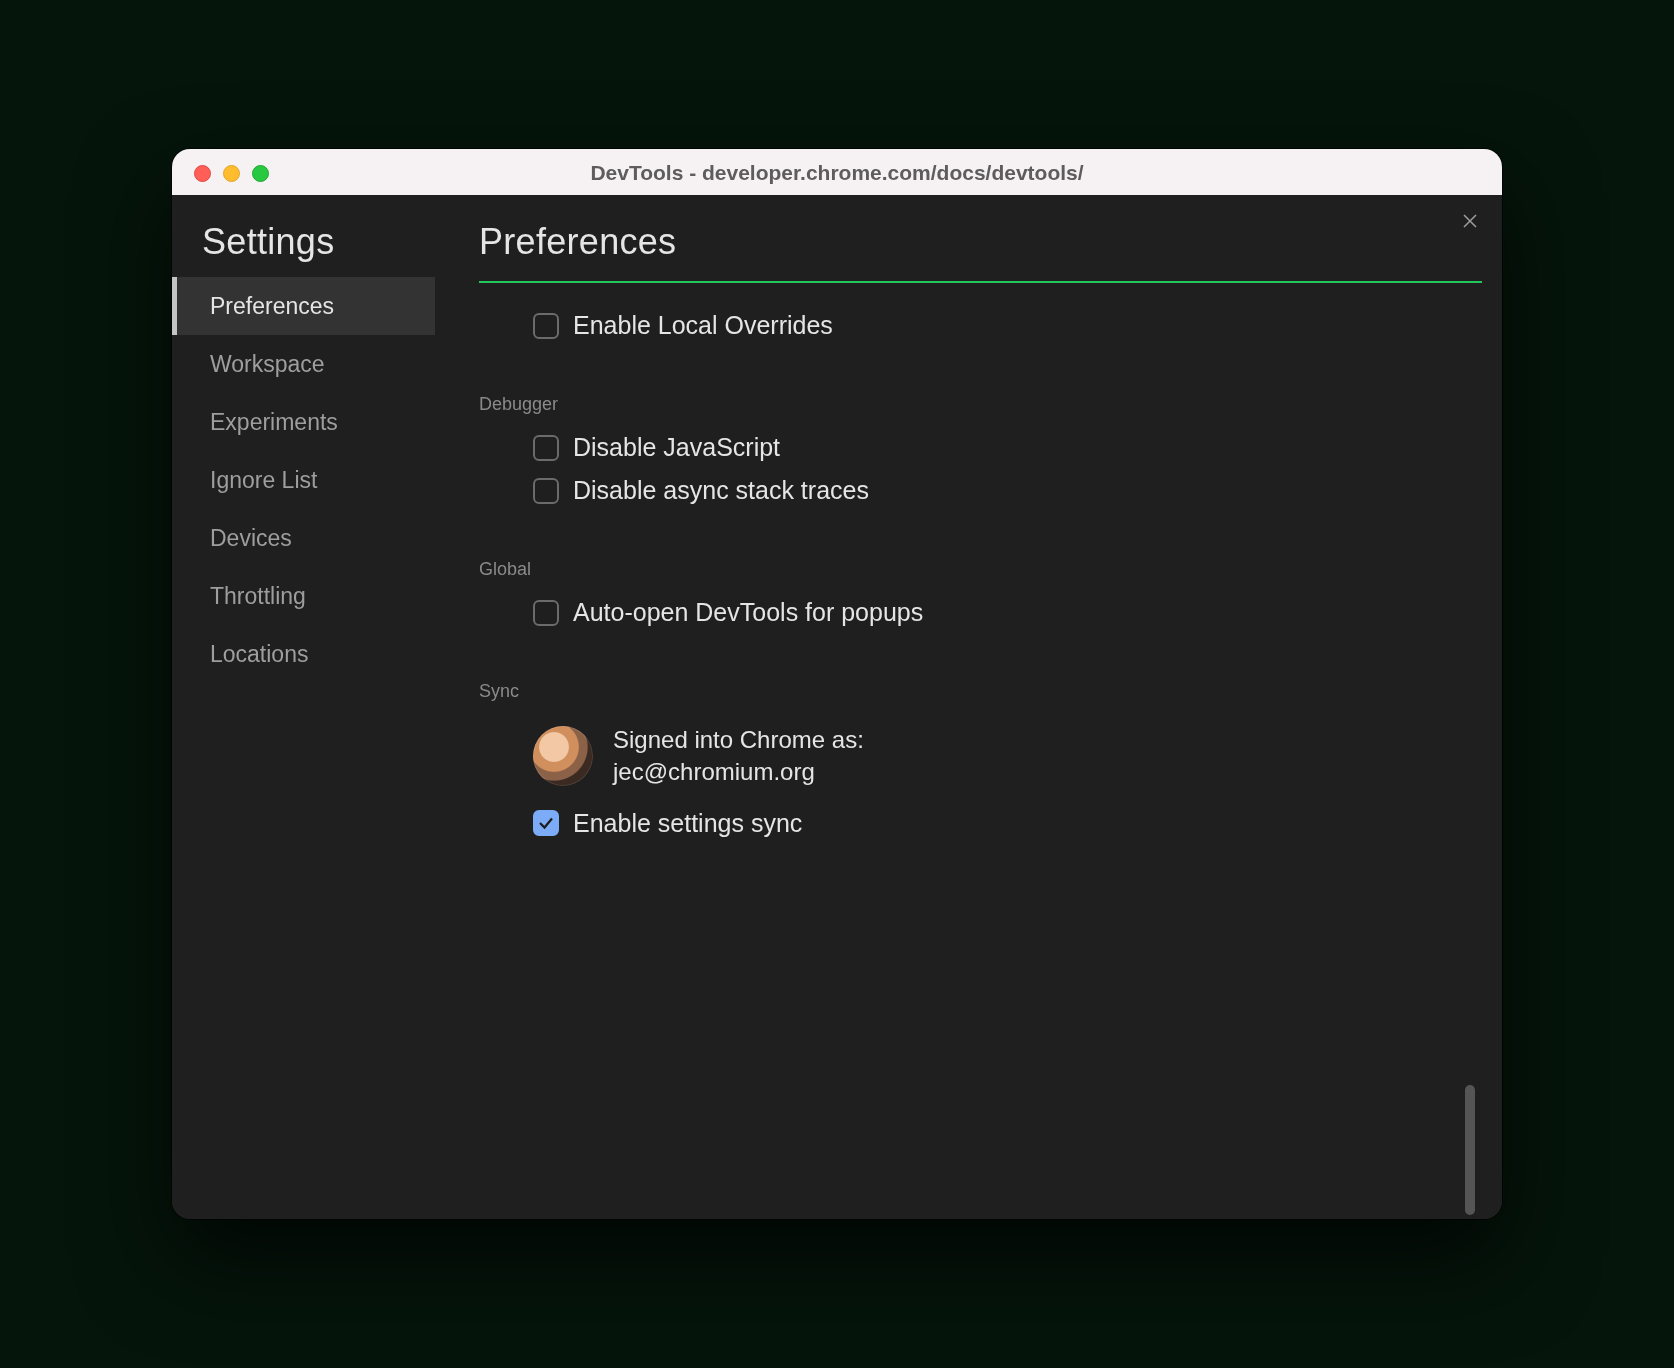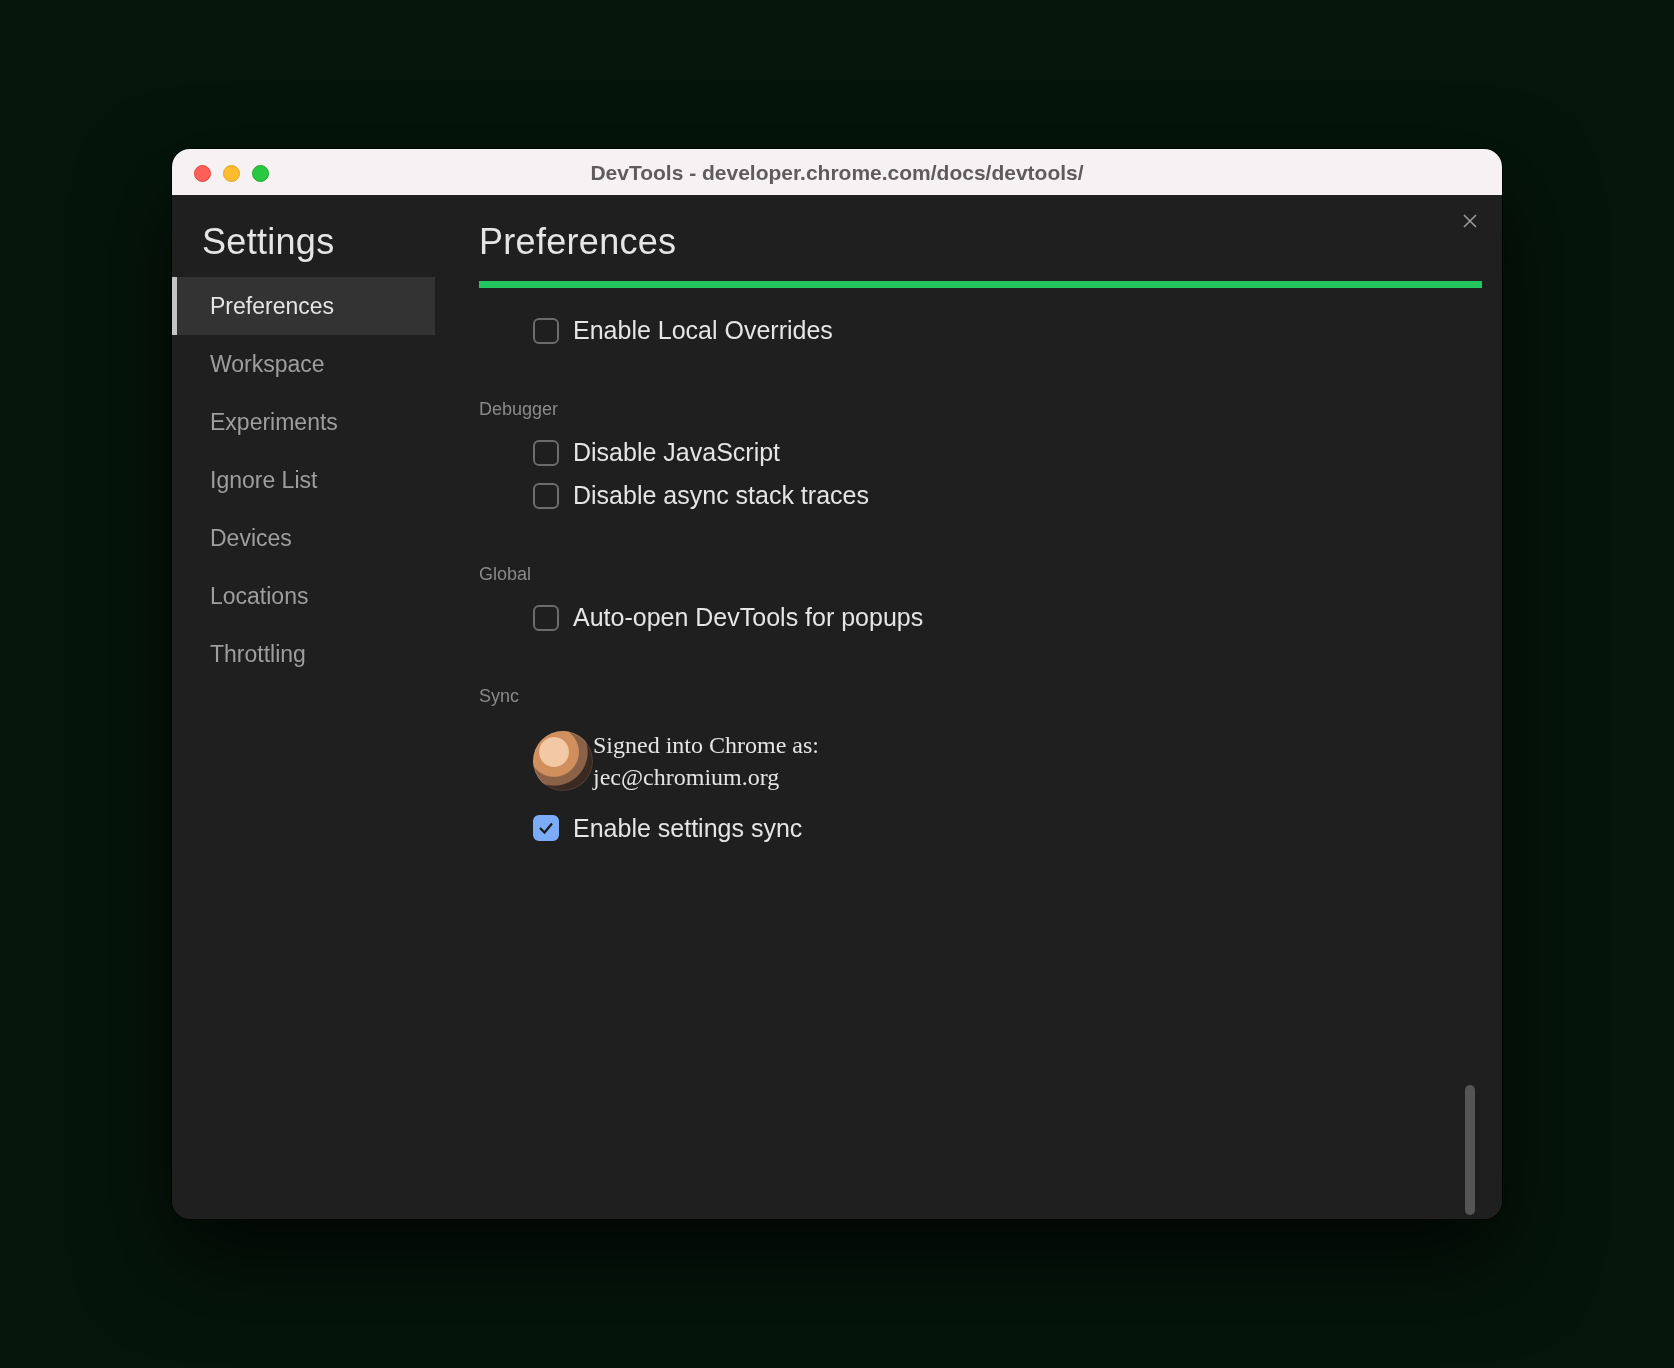--- a/index.html
+++ b/index.html
@@ -94,21 +94,21 @@
     color:var(--text-dim);cursor:pointer;font-size:22px;
   }
   .close-x svg{width:18px;height:18px;stroke:currentColor;stroke-width:2;fill:none;}
   .main-title{
     font-size:36px;font-weight:400;color:var(--text);
     letter-spacing:.3px;
     margin-bottom:18px;
   }
   .scroll{
     position:relative;flex:1;overflow:hidden;
-    border-top:7px solid #22c55e;
+    border-top:2px solid #22c55e;
   }
   .content{
     padding:22px 10px 30px 0;
   }
   .row{
     display:flex;align-items:center;gap:14px;
     padding:6px 0 8px 54px;
   }
   .chk{
     width:26px;height:26px;border-radius:6px;
@@ -119,23 +119,22 @@
   .chk.checked{
     background:var(--accent);border-color:var(--accent);
   }
   .chk.checked svg{width:18px;height:18px;stroke:#1d1d1d;stroke-width:3;fill:none;}
   .row-label{font-size:25px;color:var(--text);}
   .section-h{
     font-size:18px;color:var(--text-dimmer);
     padding:46px 0 12px 0;
   }
   .signed{
-    display:flex;align-items:center;
+    display:flex;align-items:center;gap:20px;
     padding:10px 0 14px 54px;
-    font-family:Liberation Serif, serif;
   }
   .avatar{
     width:60px;height:60px;border-radius:50%;
     background:radial-gradient(circle at 35% 35%,#f3c9a5 0 26%,#d08f5c 28% 44%,#8b6148 46% 60%,#3a2a22 62% 100%);
     position:relative;overflow:hidden;flex:0 0 60px;
   }
   .avatar::after{
     content:"";position:absolute;inset:0;border-radius:50%;
     box-shadow:inset 0 0 0 1px rgba(255,255,255,.1);
   }
@@ -185,24 +184,24 @@
           <li class="sb-item">
               <span>Experiments</span>
             </li>
           <li class="sb-item">
               <span>Ignore List</span>
             </li>
           <li class="sb-item">
               <span>Devices</span>
             </li>
           <li class="sb-item">
+              <span>Throttling</span>
+            </li>
+          <li class="sb-item">
               <span>Locations</span>
-            </li>
-          <li class="sb-item">
-              <span>Throttling</span>
             </li>
         </ul>
       </aside>
 
       <section class="main">
         <div class="close-x">
           <svg viewBox="0 0 24 24">
               <path d="M4 4 L20 20 M20 4 L4 20"></path>
             </svg>
         </div>

